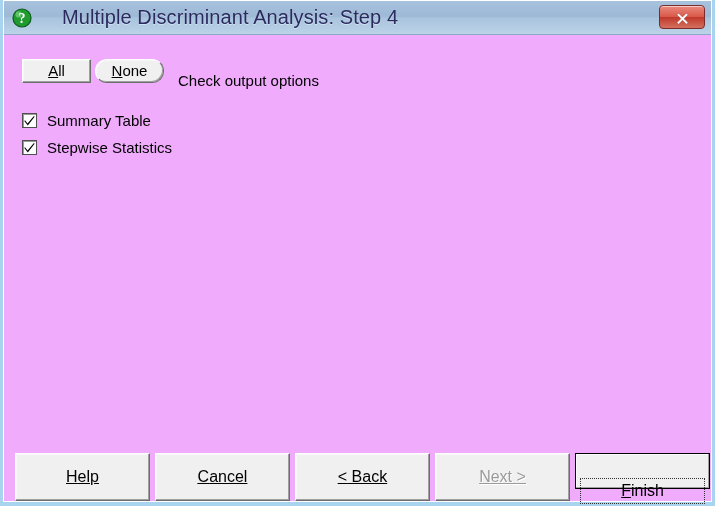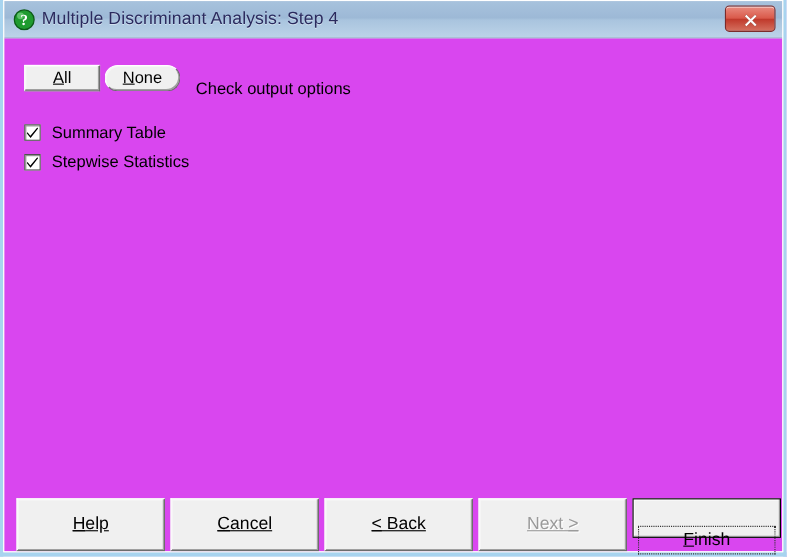--- a/index.html
+++ b/index.html
@@ -52,25 +52,26 @@
     align-items: center;
   }
   #title-icon {
     width: 20px;
     height: 20px;
     margin-left: 8px;
     margin-right: 6px;
     flex: 0 0 20px;
   }
   #title-text {
-    font-size: 16px;
+    font-size: 20px;
     color: #2a2a5e;
     letter-spacing: 0.1px;
     white-space: nowrap;
     text-shadow: 0 1px 0 rgba(255,255,255,0.45);
+    margin-left: 24px;
   }
   #close-button {
     position: absolute;
     right: 6px;
     top: 4px;
     width: 44px;
     height: 22px;
     border-radius: 4px;
     border: 1px solid #7b2b2b;
     background: linear-gradient(to bottom,
@@ -83,21 +84,21 @@
     align-items: center;
     justify-content: center;
     cursor: pointer;
   }
   #close-button svg { display: block; }
 
   
   #client {
     position: relative;
     flex: 1 1 auto;
-    background: #d946ef;
+    background: #f0abfc;
   }
 
   
   .win-btn {
     box-sizing: border-box;
     background: #f0f0f0;
     border-top: 1px solid #ffffff;
     border-left: 1px solid #ffffff;
     border-right: 1px solid #6d6d6d;
     border-bottom: 1px solid #6d6d6d;

